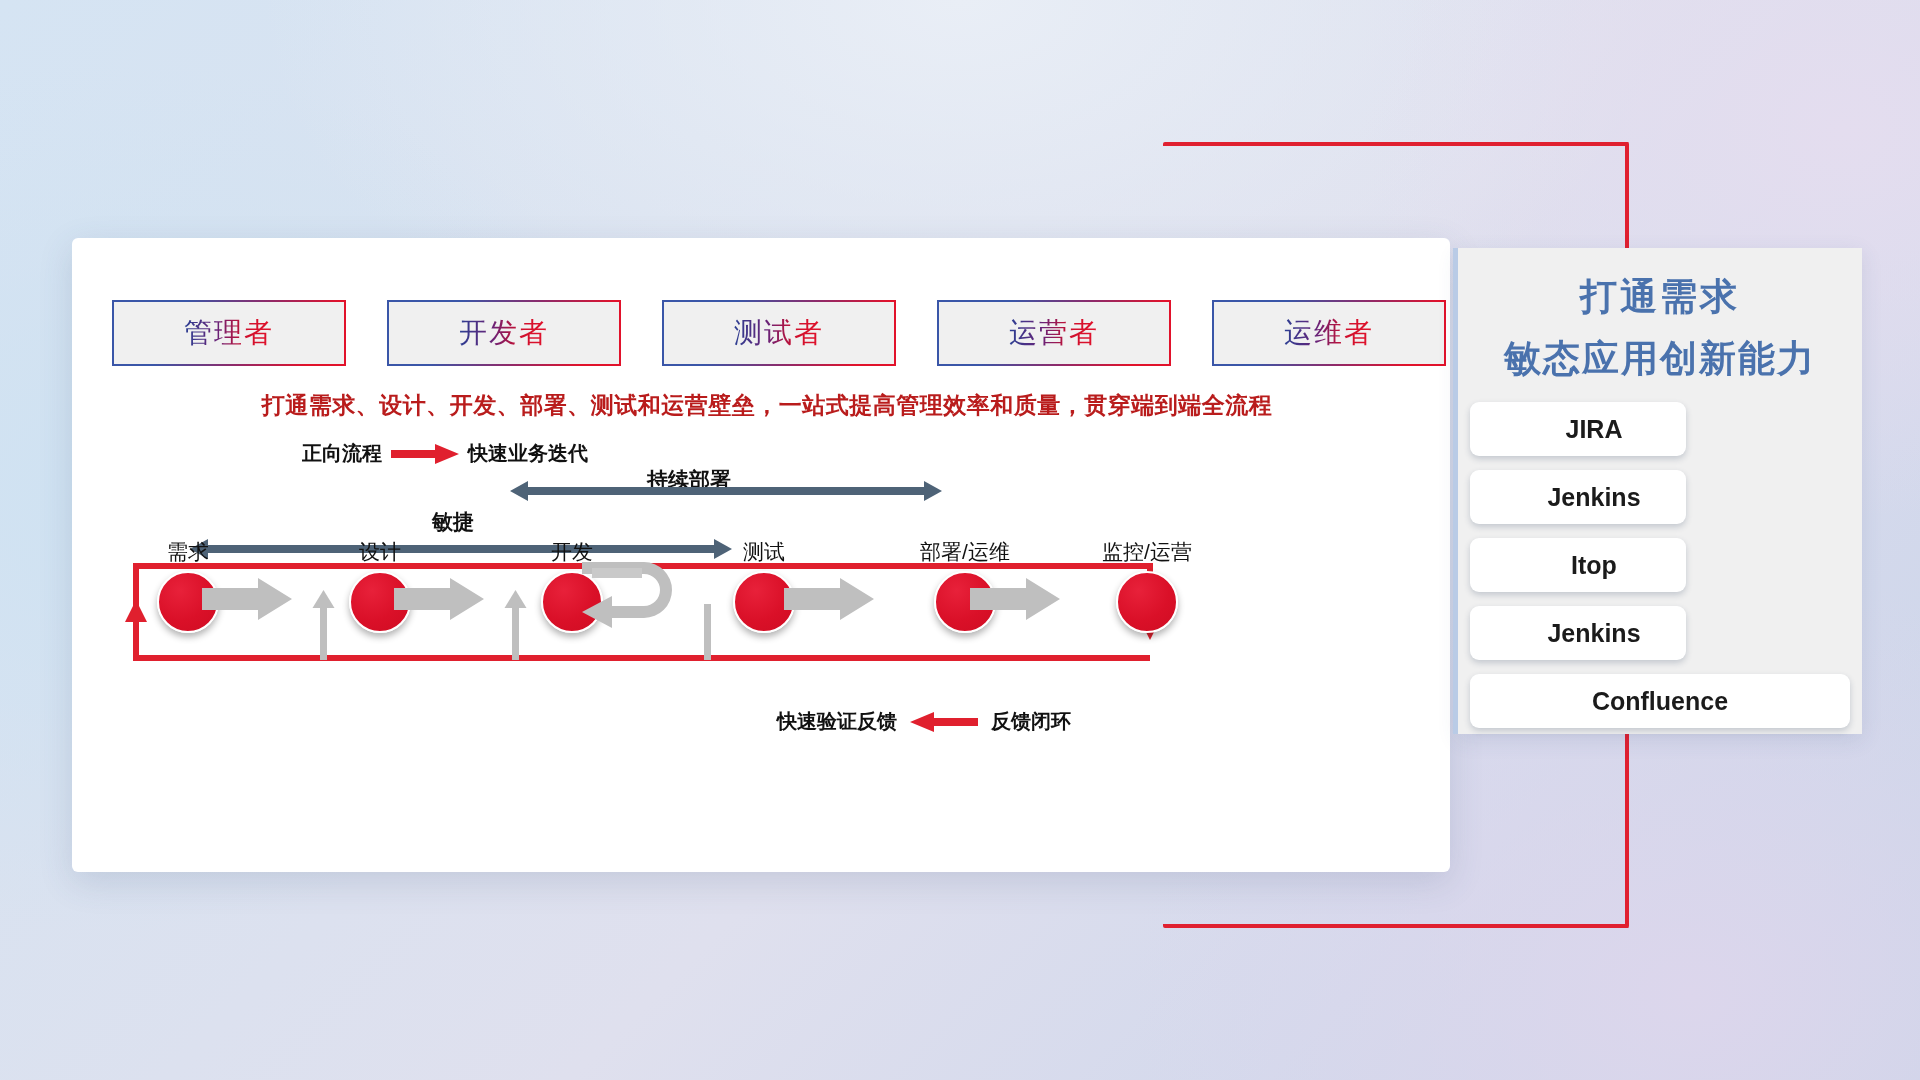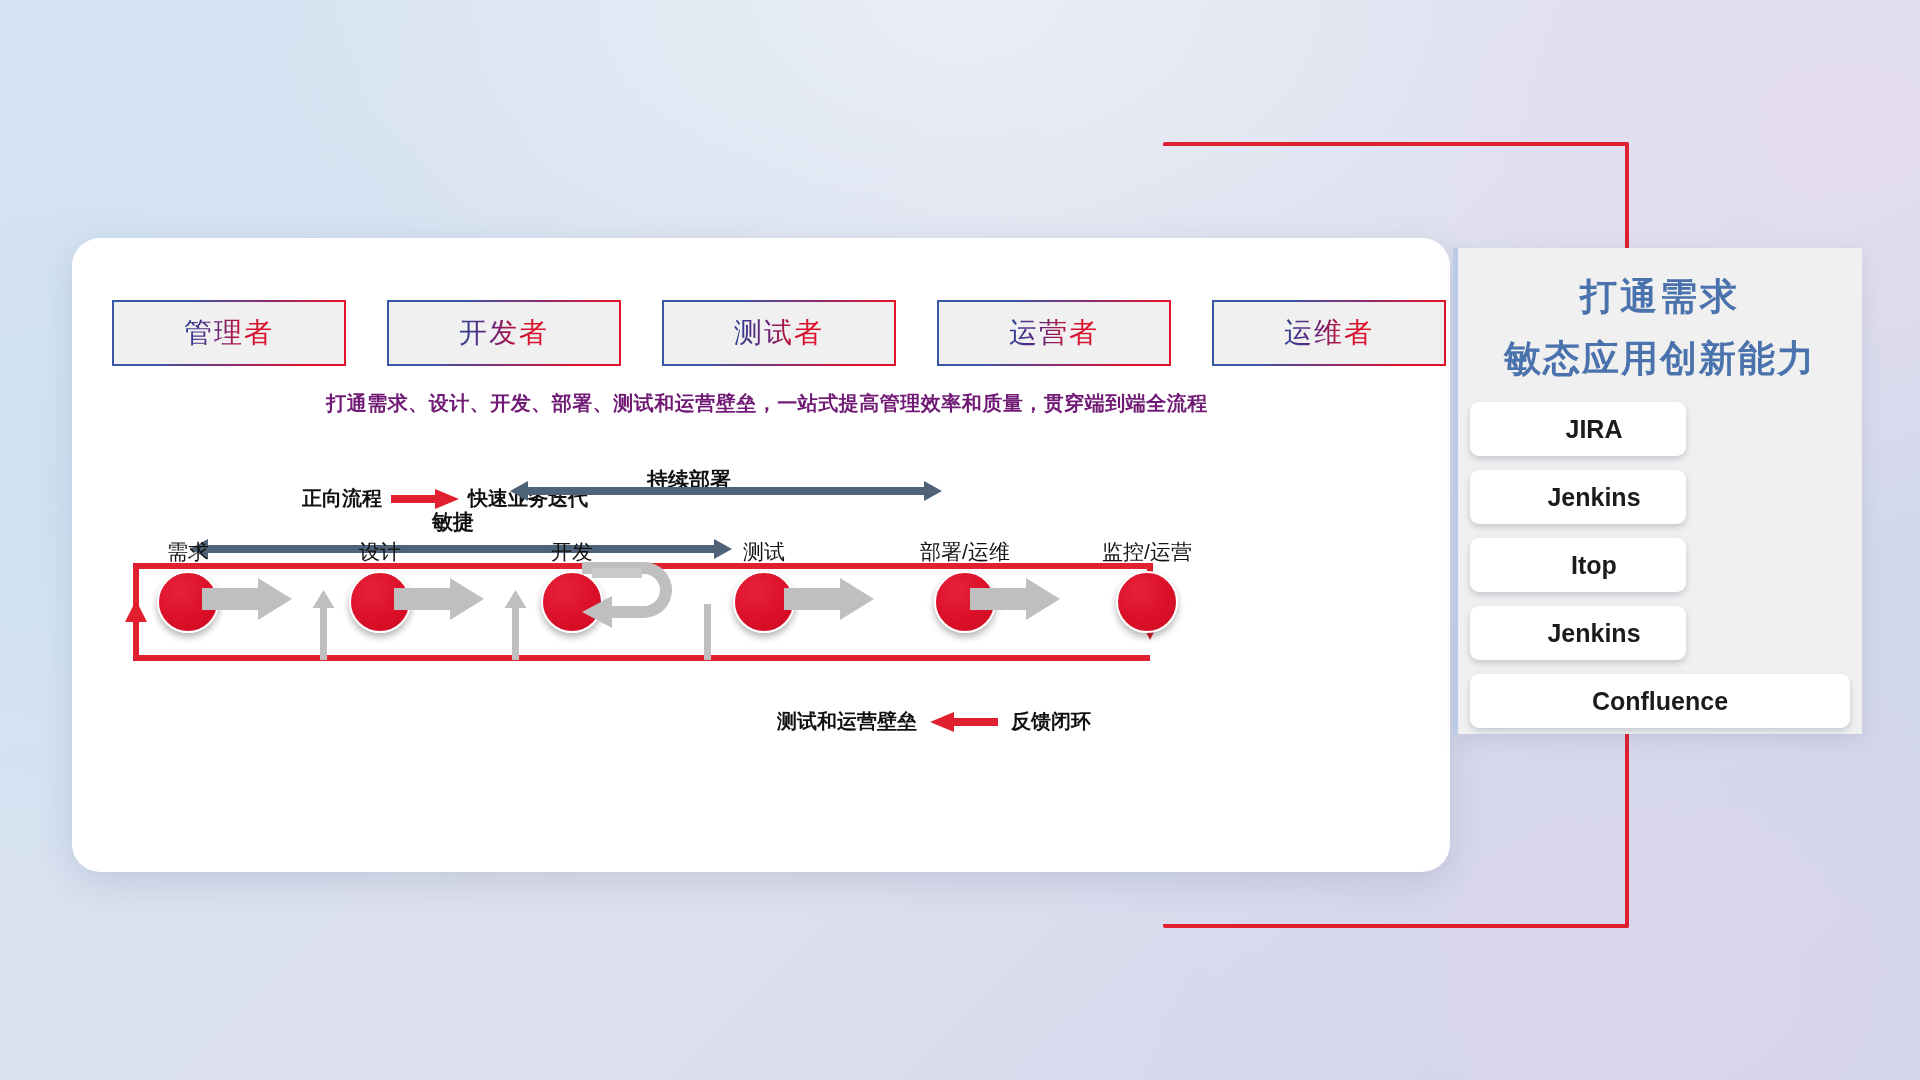--- a/index.html
+++ b/index.html
@@ -17,21 +17,21 @@
   
   .red-frame{
     position:absolute;left:1163px;top:142px;width:466px;height:786px;
     border:4px solid #e02030;border-left:none;border-radius:2px;
     box-sizing:border-box;
   }
 
   
   .card{
     position:absolute;left:72px;top:238px;width:1378px;height:634px;
-    background:#ffffff;border-radius:28px;
+    background:#ffffff;border-radius:6px;
     box-shadow:0 10px 34px rgba(60,80,120,.16);
   }
 
   
   .roles{position:absolute;left:40px;top:62px;display:flex;gap:41px;}
   .role-box{
     width:234px;height:66px;background:#f0f0f0;
     display:flex;align-items:center;justify-content:center;
     position:relative;box-sizing:border-box;
     border:2px solid transparent;
@@ -42,25 +42,25 @@
   .role-label{
     font-size:28px;font-weight:400;letter-spacing:2px;
     background:linear-gradient(90deg,#2b3f93 0%,#6b2176 38%,#cf0f2c 68%,#e3132c 100%);
     -webkit-background-clip:text;background-clip:text;color:transparent;
     -webkit-text-fill-color:transparent;
   }
 
   
   .headline{
     position:absolute;left:50px;top:152px;width:1290px;text-align:center;
-    font-size:20px;font-weight:700;color:#701a75;letter-spacing:.5px;white-space:nowrap;
-  }
-
-  
-  .legend-fwd{position:absolute;left:230px;top:202px;display:flex;align-items:center;gap:9px;margin-top:45px;}
+    font-size:23px;font-weight:700;color:#b91c1c;letter-spacing:.5px;white-space:nowrap;
+  }
+
+  
+  .legend-fwd{position:absolute;left:230px;top:202px;display:flex;align-items:center;gap:9px;}
   .legend-fb{position:absolute;left:705px;top:470px;display:flex;align-items:center;gap:13px;}
   .legend-txt{font-size:20px;font-weight:700;color:#111;white-space:nowrap;}
 
   
   .lbl-deploy{position:absolute;left:575px;top:212px;font-size:21px;font-weight:700;color:#111;margin-top:16px;}
   .lbl-agile{position:absolute;left:360px;top:270px;font-size:21px;font-weight:700;color:#111;}
 
   
   .stage{position:absolute;top:300px;width:120px;text-align:center;}
   .stage-name{font-size:21px;font-weight:400;color:#111;white-space:nowrap;margin-bottom:5px;}
@@ -126,21 +126,21 @@
 
   <div class="legend-fwd">
     <span class="legend-txt">正向流程</span>
     <svg width="68" height="20" viewBox="0 0 68 20">
       <path d="M0 6 H44 V0 L68 10 L44 20 V14 H0 Z" fill="#e0202e"></path>
     </svg>
     <span class="legend-txt">快速业务迭代</span>
   </div>
 
   <div class="legend-fb">
-    <span class="legend-txt">测试和运营壁垒</span>
+    <span class="legend-txt">快速验证反馈</span>
     <svg width="68" height="20" viewBox="0 0 68 20">
       <path d="M68 6 H24 V0 L0 10 L24 20 V14 H68 Z" fill="#e0202e"></path>
     </svg>
     <span class="legend-txt">反馈闭环</span>
   </div>
 
   <div class="lbl-deploy">持续部署</div>
   <div class="lbl-agile">敏捷</div>
 
   <svg style="position:absolute;left:420px;top:240px;" width="450" height="26">

